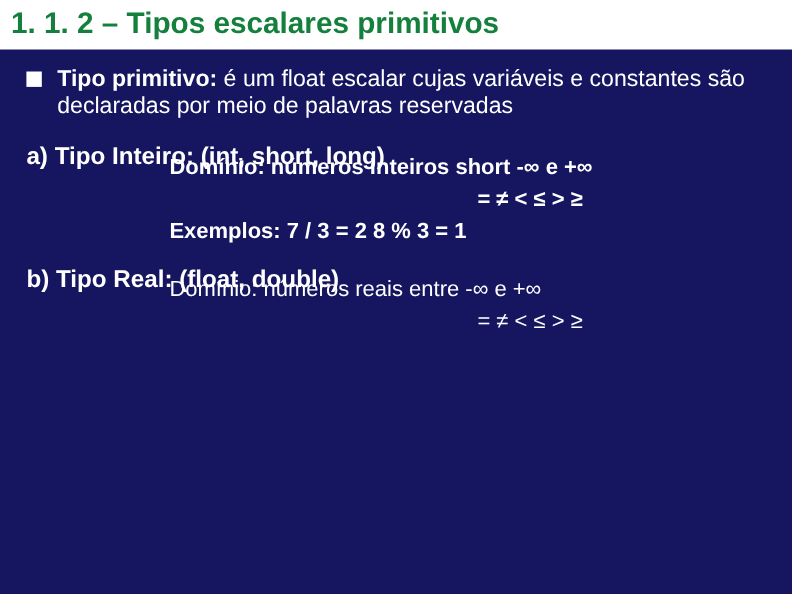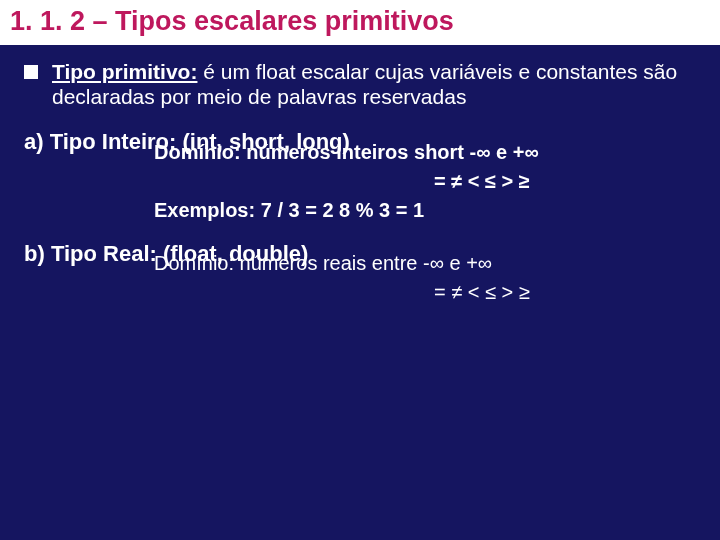--- a/index.html
+++ b/index.html
@@ -5,21 +5,21 @@
   * { margin: 0; padding: 0; box-sizing: border-box; }
   html, body { width: 720px; height: 540px; }
   body {
     background: #151560;
     font-family: Arial, Helvetica, sans-serif;
     color: #fff;
     overflow: hidden;
   }
   .title-bar {
     background: #fff;
-    color: #be185d;
+    color: #15803d;
     font-weight: bold;
     font-size: 27px;
     padding: 6px 10px 8px 10px;
   }
   .content {
     padding: 14px 24px 0 24px;
     font-size: 21px;
     line-height: 1.2;
   }
   .bullet-row {
@@ -29,21 +29,21 @@
     margin-bottom: 20px;
   }
   .bullet {
     width: 14px;
     height: 14px;
     background: #fff;
     flex: 0 0 14px;
     margin-top: 6px;
   }
   .bullet-text { flex: 1; }
-  .underline { text-decoration: underline; }
+  .underline { }
   .bold { font-weight: bold; }
   .sec-head {
     font-weight: bold;
     font-size: 22px;
     margin-top: 10px;
     position: relative;
     z-index: 1;
   }
   .overlap-block {
     position: relative;

